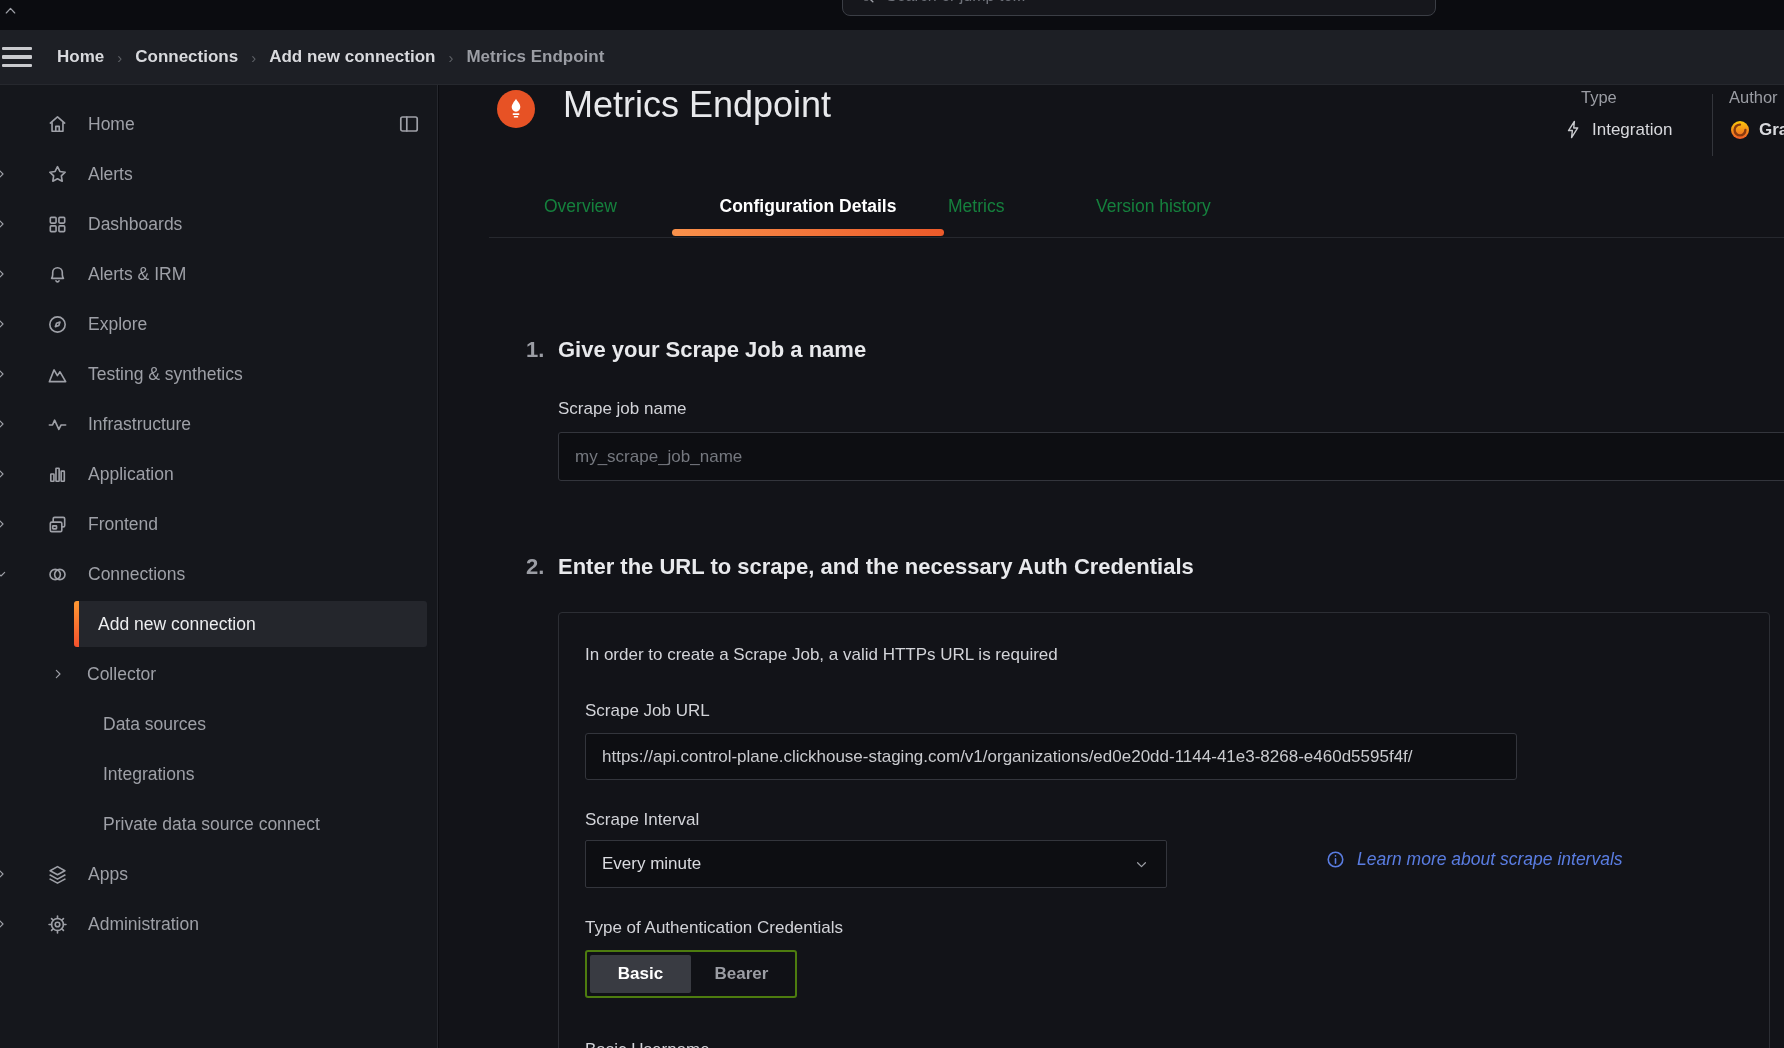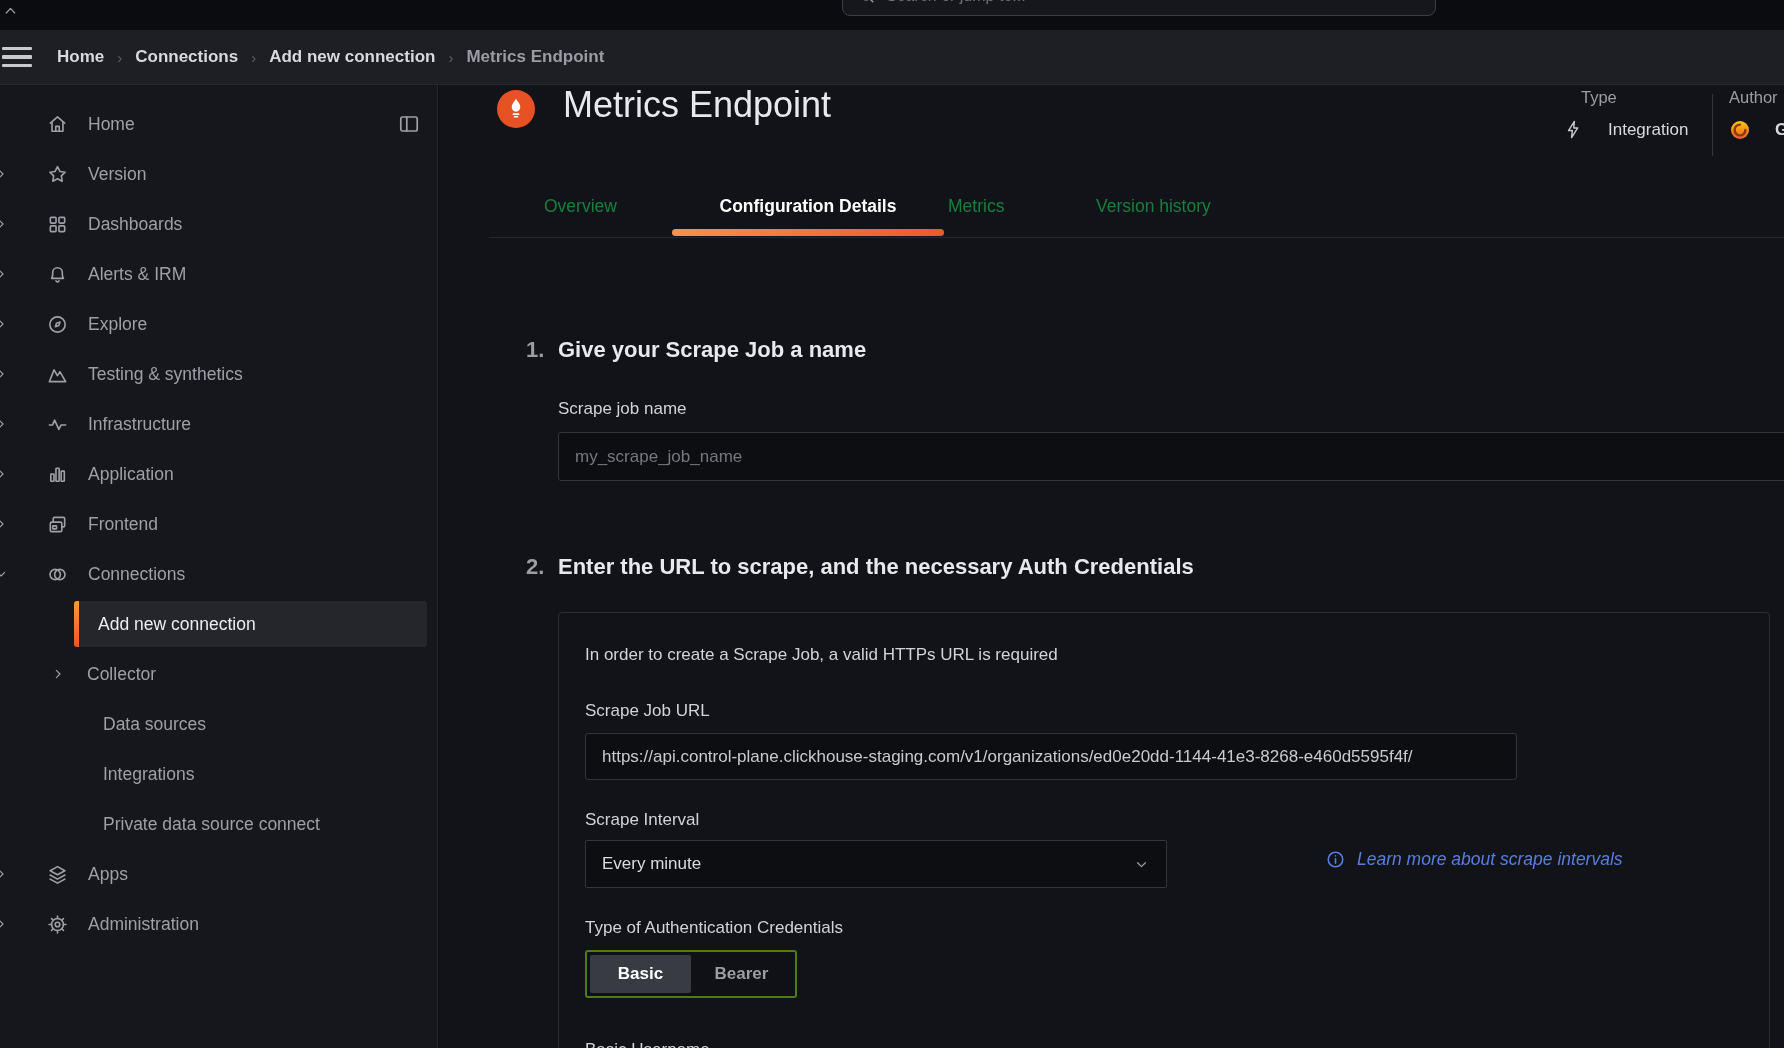--- a/index.html
+++ b/index.html
@@ -46,21 +46,21 @@
   .panel-toggle { position:absolute; right:16px; top:13px; cursor:pointer; }
 
   
   .main { position:absolute; left:439px; top:85px; width:1345px; height:963px; background:#121318; }
 
   .prom-badge { position:absolute; left:497px; top:90px; width:38px; height:38px; border-radius:50%;
     background:#e75225; display:flex; align-items:center; justify-content:center; }
   .page-title { position:absolute; left:563px; top:84px; font-size:36px; font-weight:500; color:#e8e9ec; }
 
   .meta-label { position:absolute; color:#9b9da4; font-size:16.5px; font-weight:500; }
-  .meta-value { position:absolute; display:flex; align-items:center; gap:24px;
+  .meta-value { position:absolute; display:flex; align-items:center; gap:8px;
     color:#d8d9dd; font-size:17px; font-weight:500; white-space:nowrap; }
   .meta-divider { position:absolute; left:1712px; top:94px; width:1px; height:62px; background:#33353b; }
 
   .tab { position:absolute; top:196px; font-size:17.5px; color:#15803d; cursor:pointer; white-space:nowrap; }
   .tab-active { color:#ffffff; font-weight:700; text-align:center; }
   .tab-underline { position:absolute; left:672px; top:229px; width:272px; height:7px; border-radius:4px;
     background:linear-gradient(90deg,#f9914b,#ec5a2a); }
   .tabs-border { position:absolute; left:489px; top:237px; width:1295px; height:1px; background:#26282e; }
 
   .sec-num { position:absolute; font-size:22px; font-weight:700; color:#9b9da4; }
@@ -265,21 +265,21 @@
     <span class="sb-edge">
         <svg width="16" height="16">
           <use href="#i-chev-r"></use>
         </svg>
       </span>
     <span class="sb-icon">
         <svg width="23" height="23">
           <use href="#i-star"></use>
         </svg>
       </span>
-    <span class="sb-label">Version</span>
+    <span class="sb-label">Alerts</span>
   </div>
 
   <div class="sb-row">
     <span class="sb-edge">
         <svg width="16" height="16">
           <use href="#i-chev-r"></use>
         </svg>
       </span>
     <span class="sb-icon">
         <svg width="23" height="23">

